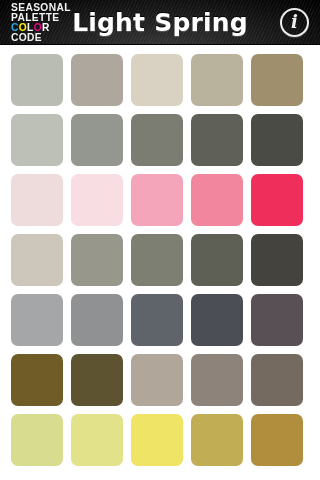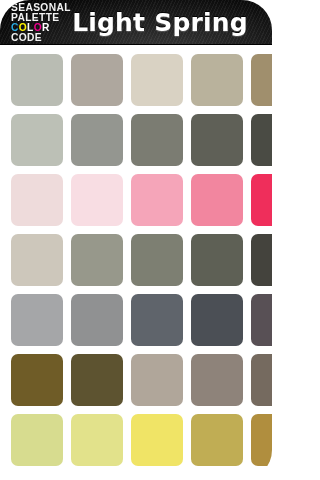--- a/index.html
+++ b/index.html
@@ -9,26 +9,25 @@
   }
   body {
     width: 320px;
     height: 480px;
     overflow: hidden;
     font-family: "Liberation Sans", sans-serif;
     -webkit-font-smoothing: antialiased;
   }
 
   #app {
-    width: 272px;
+    width: 320px;
     height: 480px;
     position: relative;
     background: #ffffff;
     overflow: hidden;
-    border-radius: 30px;
   }
 
   
   .navbar {
     position: relative;
     width: 320px;
     height: 45px;
     box-sizing: border-box;
     background:
       repeating-linear-gradient(

